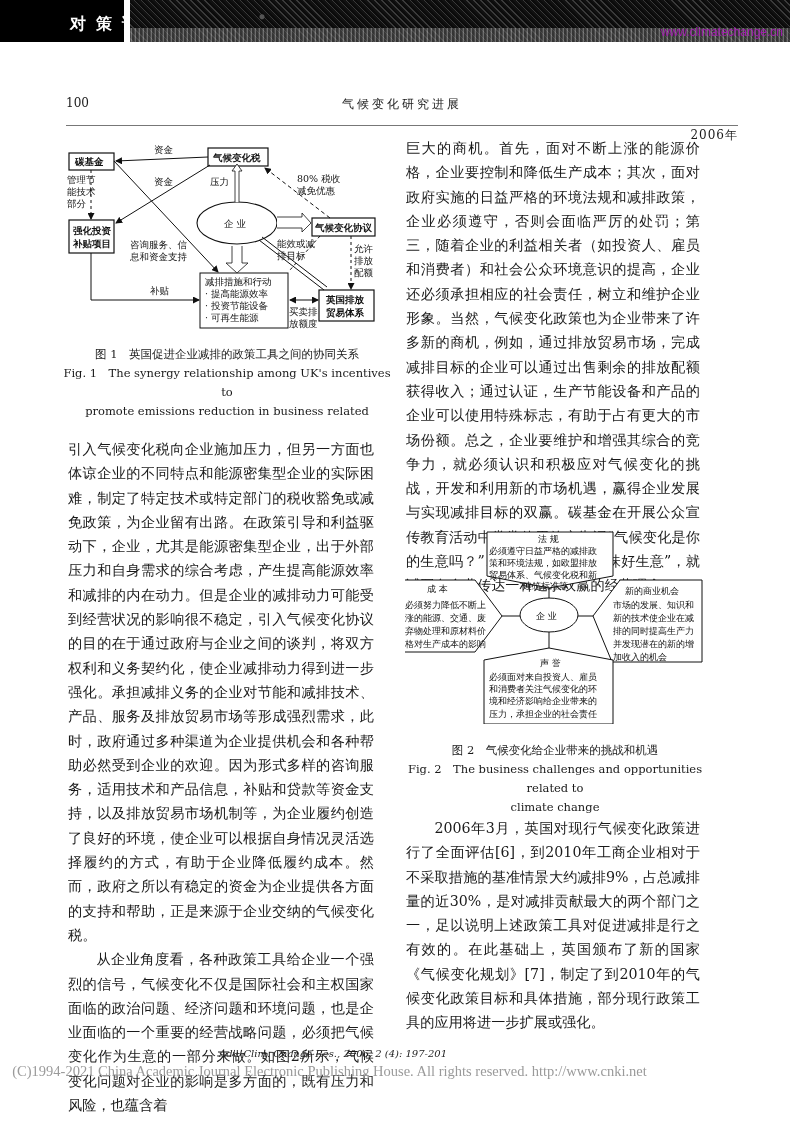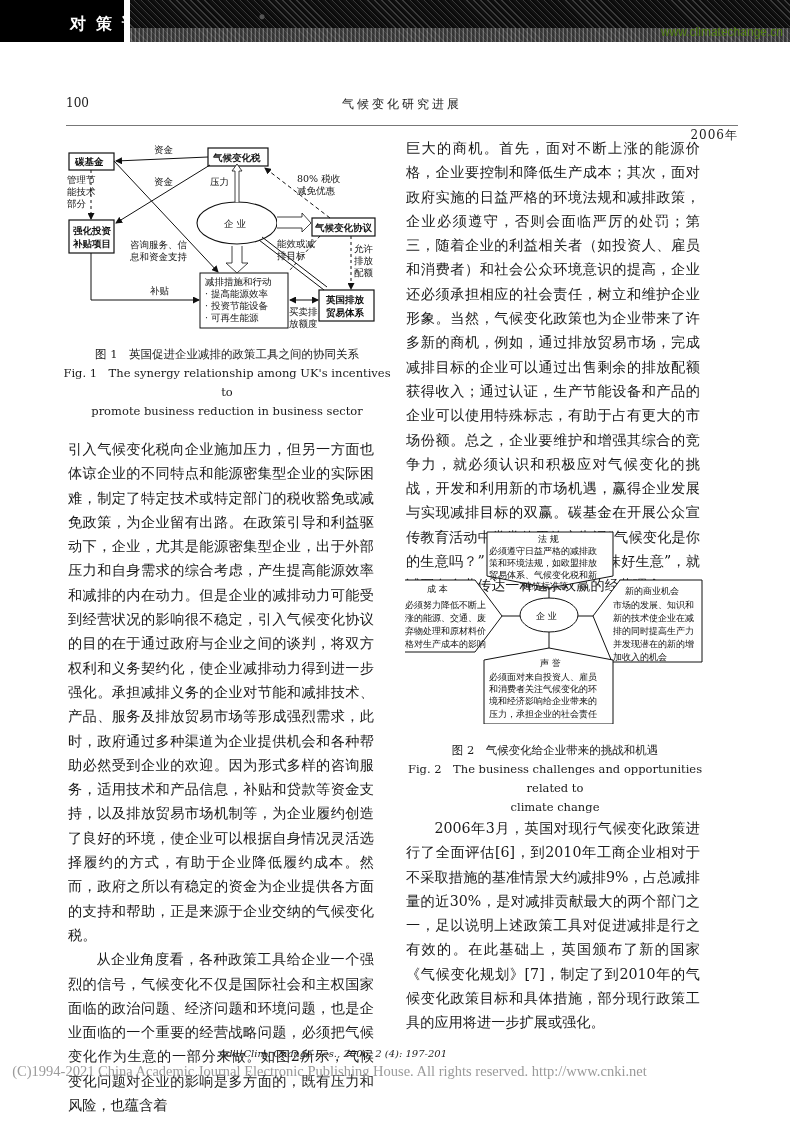--- a/index.html
+++ b/index.html
@@ -11,21 +11,21 @@
   .banner-left span { position: absolute; left: 70px; top: 14px; color: #fff; font-family: "DejaVu Sans", sans-serif;
          font-weight: bold; font-size: 16px; letter-spacing: 10px; white-space: nowrap; }
   .banner-gap { position: absolute; left: 124px; top: 0; width: 6px; height: 42px; background: #fff; }
   .banner-right { position: absolute; left: 130px; top: 0; width: 660px; height: 42px;
          background:
           radial-gradient(circle at 20% 40%, #555 0 2px, transparent 3px),
           repeating-linear-gradient(45deg, #111 0 2px, #3a3a3a 2px 3px, #0b0b0b 3px 5px),
           #1a1a1a; }
   .banner-right::after { content: ""; position: absolute; left: 0; top: 28px; width: 100%; height: 14px;
          background: repeating-linear-gradient(90deg, #777 0 1px, #bbb 1px 2px, #555 2px 4px); opacity: .55; }
-  .banner-url { position: absolute; right: 22px; top: 25px; color: #4d7c0f; font-family: "Liberation Sans", sans-serif;
+  .banner-url { position: absolute; right: 22px; top: 25px; color: #a21caf; font-family: "Liberation Sans", sans-serif;
          font-size: 12px; z-index: 2; }
   
   .run-head { position: absolute; left: 66px; top: 96px; width: 672px; height: 18px;
          font-size: 12px; }
   .run-head .pg { position: absolute; left: 0; top: 0; }
   .run-head .jt { position: absolute; left: 0; width: 100%; text-align: center; letter-spacing: 3px; top: 0; }
   .run-head .yr { position: absolute; right: 0; top: 0; letter-spacing: 1px; margin-top: 31px; }
   .run-rule { position: absolute; left: 66px; top: 125px; width: 672px; height: 1px; background: #777; }
   
   .col { position: absolute; font-size: 14.2px; line-height: 24.3px; text-align: justify; }
@@ -145,21 +145,21 @@
 
     <line x1="228" y1="165" x2="256" y2="165" stroke="#111" marker-end="url(#ah)" marker-start="url(#ahs)"></line>
     <text x="227" y="180">买卖排</text>
     <text x="227" y="192">放额度</text>
   </svg>
 </div>
 
 <div id="fig1-cap" class="cap">
   <div>图 1　英国促进企业减排的政策工具之间的协同关系</div>
   <div>Fig. 1　The synergy relationship among UK's incentives to</div>
-  <div>promote business reduction in business sector</div>
+  <div>promote emissions reduction in business related</div>
 </div>
 
 <div id="left-col" class="col">
   <p>引入气候变化税向企业施加压力，但另一方面也体谅企业的不同特点和能源密集型企业的实际困难，制定了特定技术或特定部门的税收豁免或减免政策，为企业留有出路。在政策引导和利益驱动下，企业，尤其是能源密集型企业，出于外部压力和自身需求的综合考虑，产生提高能源效率和减排的内在动力。但是企业的减排动力可能受到经营状况的影响很不稳定，引入气候变化协议的目的在于通过政府与企业之间的谈判，将双方权利和义务契约化，使企业减排动力得到进一步强化。承担减排义务的企业对节能和减排技术、产品、服务及排放贸易市场等形成强烈需求，此时，政府通过多种渠道为企业提供机会和各种帮助必然受到企业的欢迎。因为形式多样的咨询服务，适用技术和产品信息，补贴和贷款等资金支持，以及排放贸易市场机制等，为企业履约创造了良好的环境，使企业可以根据自身情况灵活选择履约的方式，有助于企业降低履约成本。然而，政府之所以有稳定的资金为企业提供各方面的支持和帮助，正是来源于企业交纳的气候变化税。</p>
   <p class="indent">从企业角度看，各种政策工具给企业一个强烈的信号，气候变化不仅是国际社会和主权国家面临的政治问题、经济问题和环境问题，也是企业面临的一个重要的经营战略问题，必须把气候变化作为生意的一部分来做。如图2所示，气候变化问题对企业的影响是多方面的，既有压力和风险，也蕴含着</p>
 </div>
 
 <div id="right-col-top" class="col">
   <p>巨大的商机。首先，面对不断上涨的能源价格，企业要控制和降低生产成本；其次，面对政府实施的日益严格的环境法规和减排政策，企业必须遵守，否则会面临严厉的处罚；第三，随着企业的利益相关者（如投资人、雇员和消费者）和社会公众环境意识的提高，企业还必须承担相应的社会责任，树立和维护企业形象。当然，气候变化政策也为企业带来了许多新的商机，例如，通过排放贸易市场，完成减排目标的企业可以通过出售剩余的排放配额获得收入；通过认证，生产节能设备和产品的企业可以使用特殊标志，有助于占有更大的市场份额。总之，企业要维护和增强其综合的竞争力，就必须认识和积极应对气候变化的挑战，开发和利用新的市场机遇，赢得企业发展与实现减排目标的双赢。碳基金在开展公众宣传教育活动中常常使用的广告词“气候变化是你的生意吗？”、“减少碳排放，意味好生意”，就试图向企业传达一种追求双赢的经营理念。</p>
 </div>

